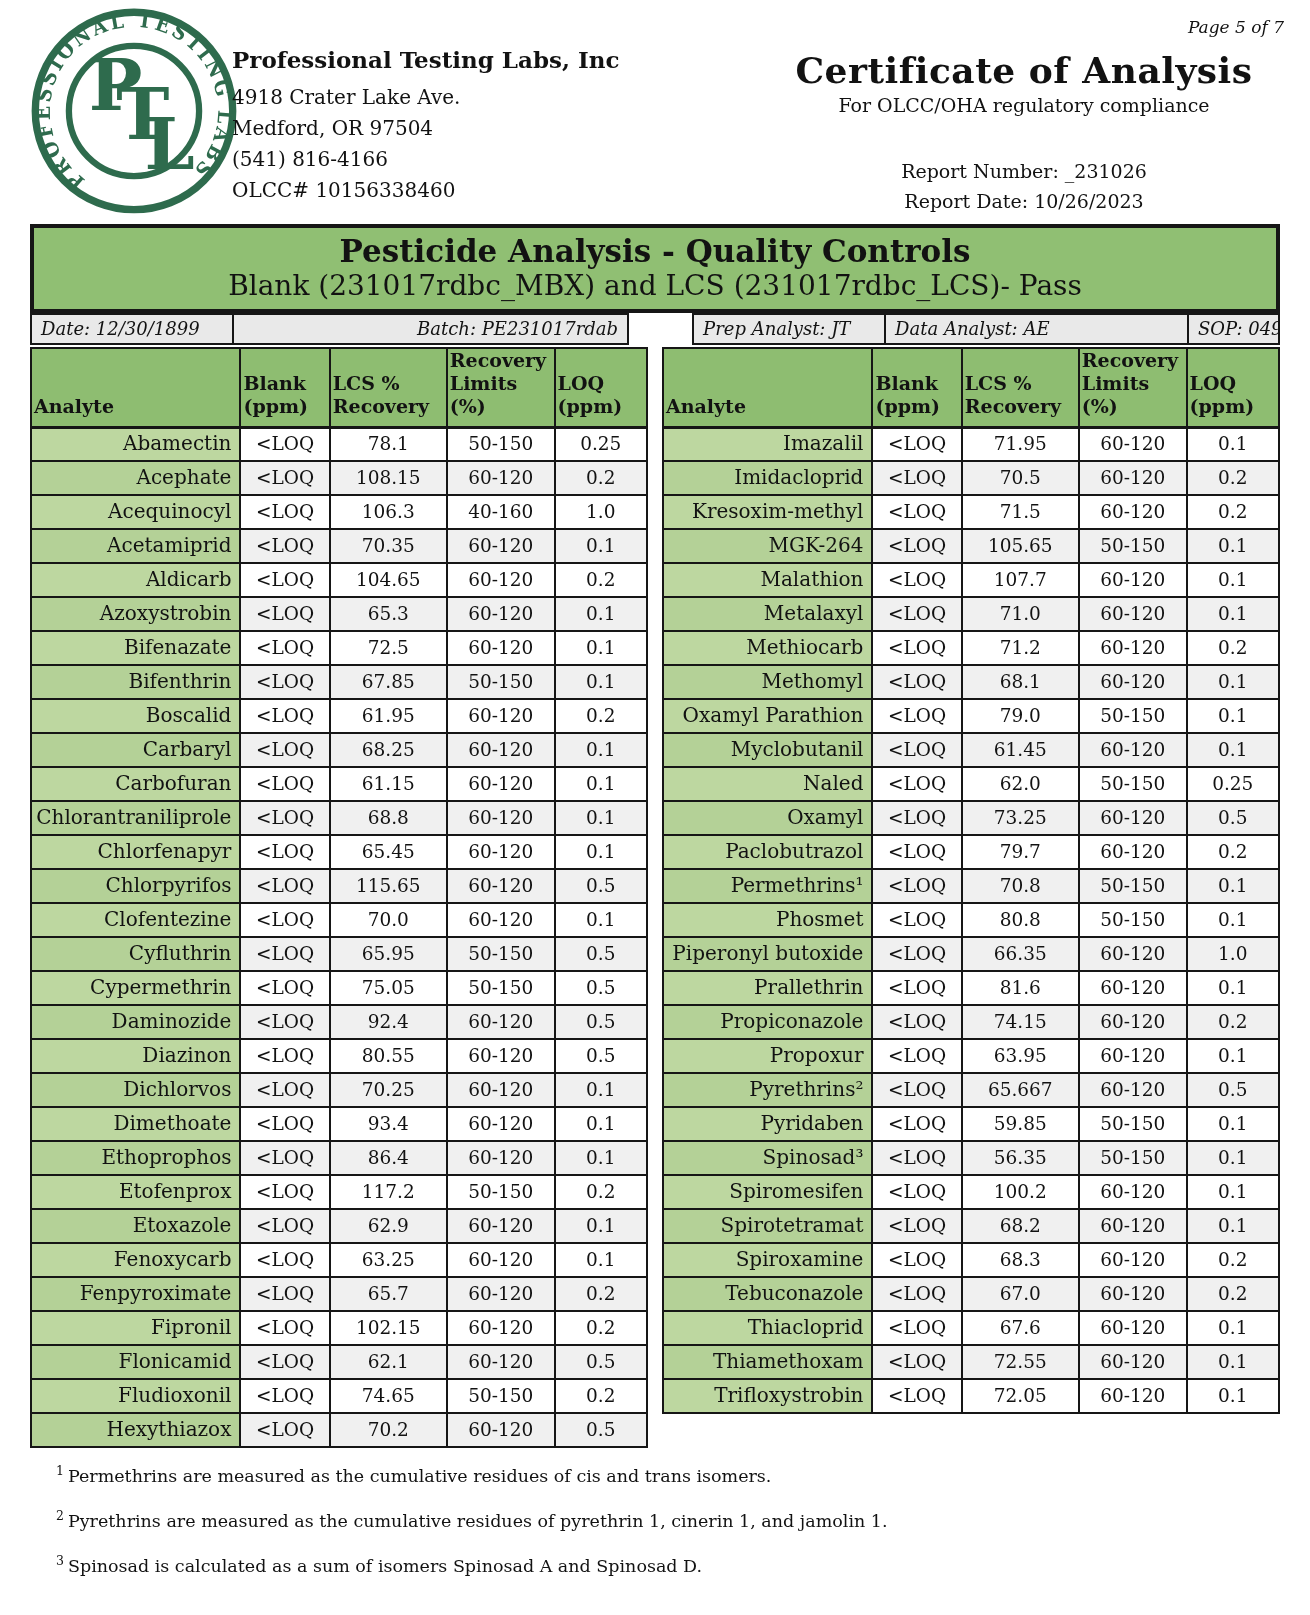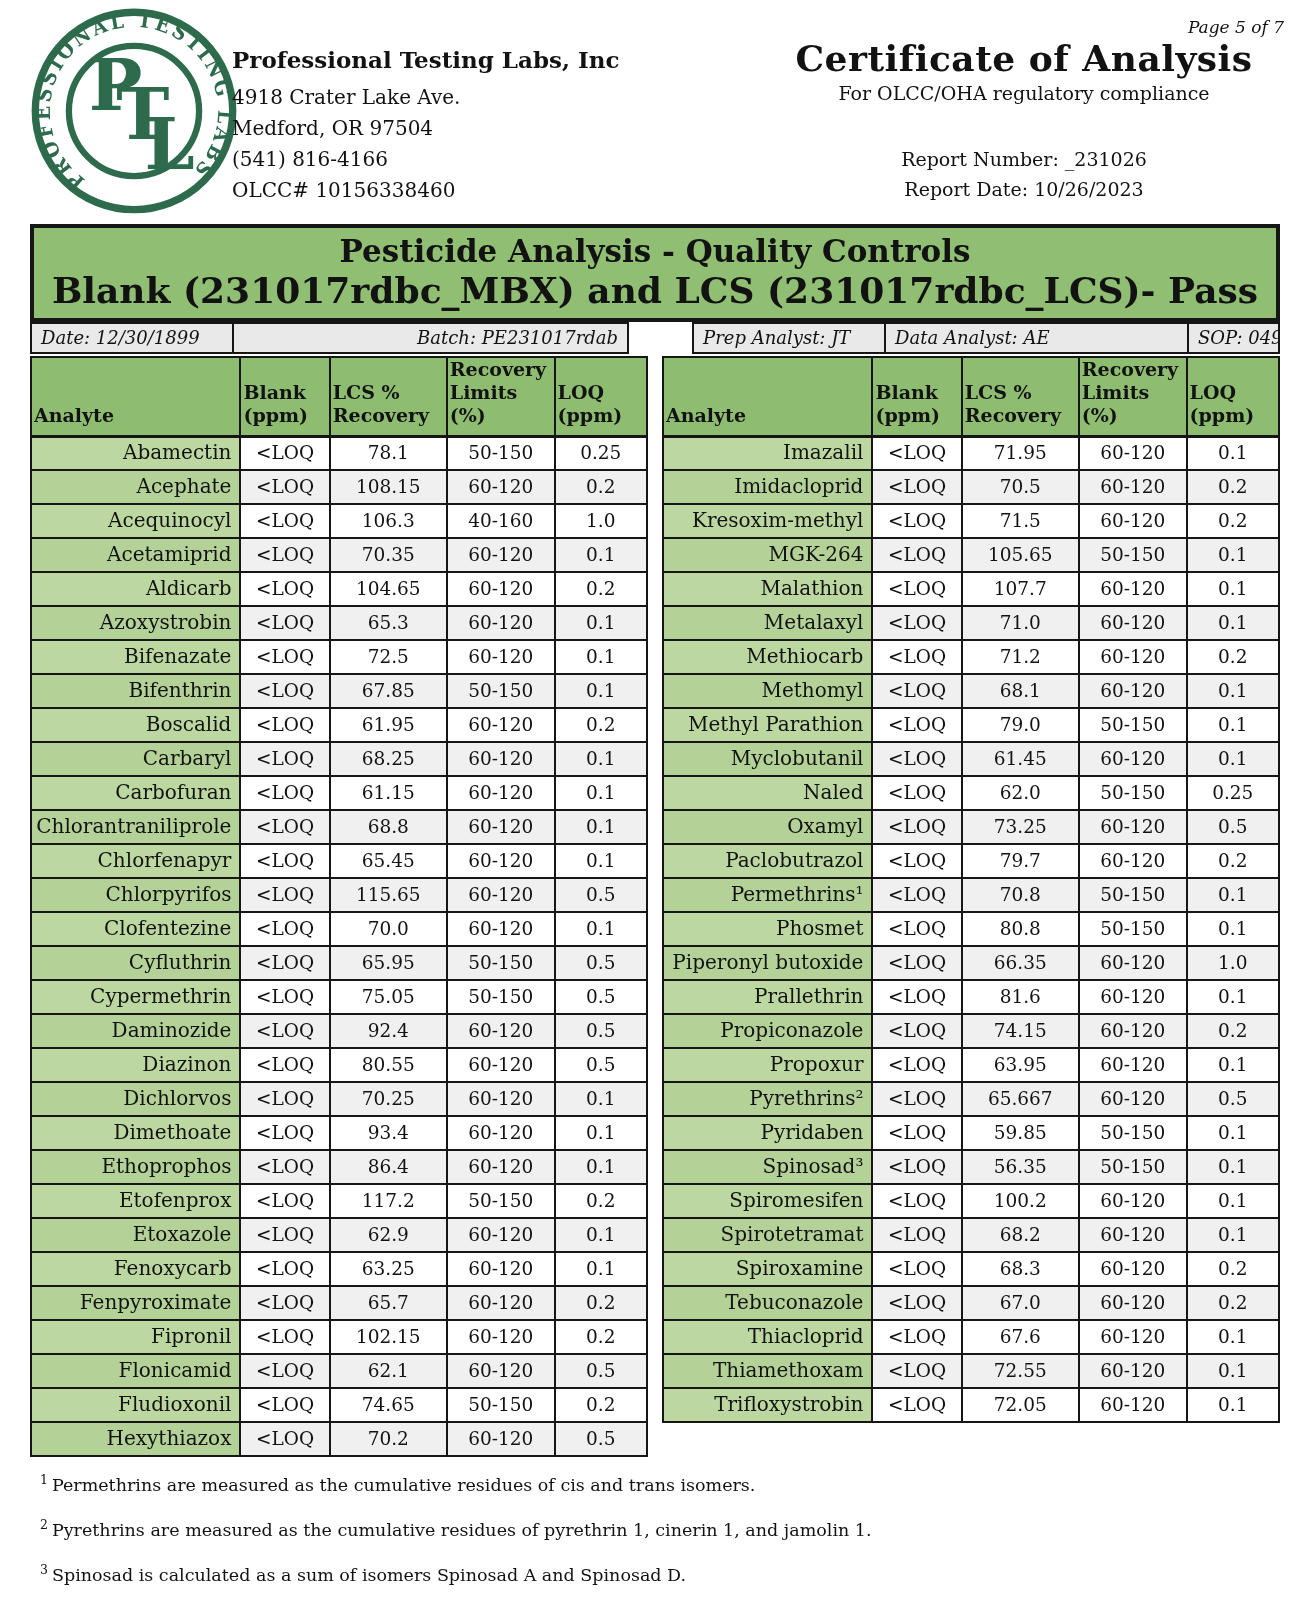--- a/index.html
+++ b/index.html
@@ -8,30 +8,30 @@
     font-family:"DejaVu Serif","Liberation Serif",serif; color:#121212;
     overflow:hidden;
   }
   
   .header { position:relative; height:224px; }
   .logo { position:absolute; left:28px; top:6px; width:212px; height:210px; }
   .company { position:absolute; left:232px; top:44px; font-size:20px; line-height:31px; }
   .company .name { font-size:23px; font-weight:bold; margin-bottom:7px; }
   .right-head { position:absolute; top:17px; right:26px; width:520px; }
   .page-label { text-align:right; font-style:italic; font-size:17px; }
-  .coa-title { text-align:center; font-size:36px; font-weight:bold; margin-top:0; letter-spacing:0.5px; }
+  .coa-title { text-align:center; font-size:36px; font-weight:bold; margin-top:12px; letter-spacing:0.5px; }
   .coa-sub { text-align:center; font-size:19px; margin-top:3px; }
   .report-lines { text-align:center; font-size:19px; margin-top:40px; line-height:30px; }
   
   .banner {
     margin:0 30px; border:4px solid var(--border_black); background:var(--banner_green);
     text-align:center; padding:5px 0 7px;
   }
   .banner-line1 { font-size:31px; font-weight:bold; }
-  .banner-line2 { font-size:36px; font-weight:bold; }
+  .banner-line2 { font-size:28px; font-weight:normal; }
   
   .meta-strip { margin:0 30px; display:flex; gap:15px; }
   .meta-group { display:flex; }
   .meta-group-left  { width:calc(50.5% - 8px); }
   .meta-group-right { width:calc(49.5% - 7px);margin-left:48px; }
   .meta-cell {
     border:2px solid var(--border_black); background:var(--strip_gray);
     font-style:italic; font-size:18px; padding:3px 9px 4px; white-space:nowrap;
     overflow:hidden; box-sizing:border-box;
   }
@@ -55,21 +55,21 @@
     text-align:right; padding:0 8px 2px 2px; font-size:20px; font-weight:normal;
     overflow:hidden; white-space:nowrap;
   }
   .qc-table tbody tr:nth-child(odd)  th.analyte { background:var(--analyte_green); }
   .qc-table tbody tr:nth-child(even) th.analyte { background:var(--analyte_green_alt); }
   .qc-table tbody td { text-align:center; font-size:18.5px; padding:0 2px 2px; }
   .qc-table tbody tr:nth-child(odd)  td { background:#ffffff; }
   .qc-table tbody tr:nth-child(even) td { background:var(--zebra_gray); }
   
   .footnotes { margin:15px 30px 0 40px; font-size:17.5px; }
-  .footnote { margin-bottom:22px; }
+  .footnote { margin-bottom:22px;margin-left:16px; }
   .footnote sup { font-size:12.5px; margin-right:4px; }
 </style>
 </head>
 <body>
 
 <div class="page">
 
   <div class="header">
 
     <svg class="logo" viewBox="0 0 200 200">
@@ -430,21 +430,21 @@
             <td>0.2</td>
           </tr>
           <tr>
             <th class="analyte">Methomyl</th>
             <td>&lt;LOQ</td>
             <td>68.1</td>
             <td>60-120</td>
             <td>0.1</td>
           </tr>
           <tr>
-            <th class="analyte">Methyl Parathion</th>
+            <th class="analyte">Oxamyl Parathion</th>
             <td>&lt;LOQ</td>
             <td>79.0</td>
             <td>50-150</td>
             <td>0.1</td>
           </tr>
           <tr>
             <th class="analyte">Myclobutanil</th>
             <td>&lt;LOQ</td>
             <td>61.45</td>
             <td>60-120</td>

